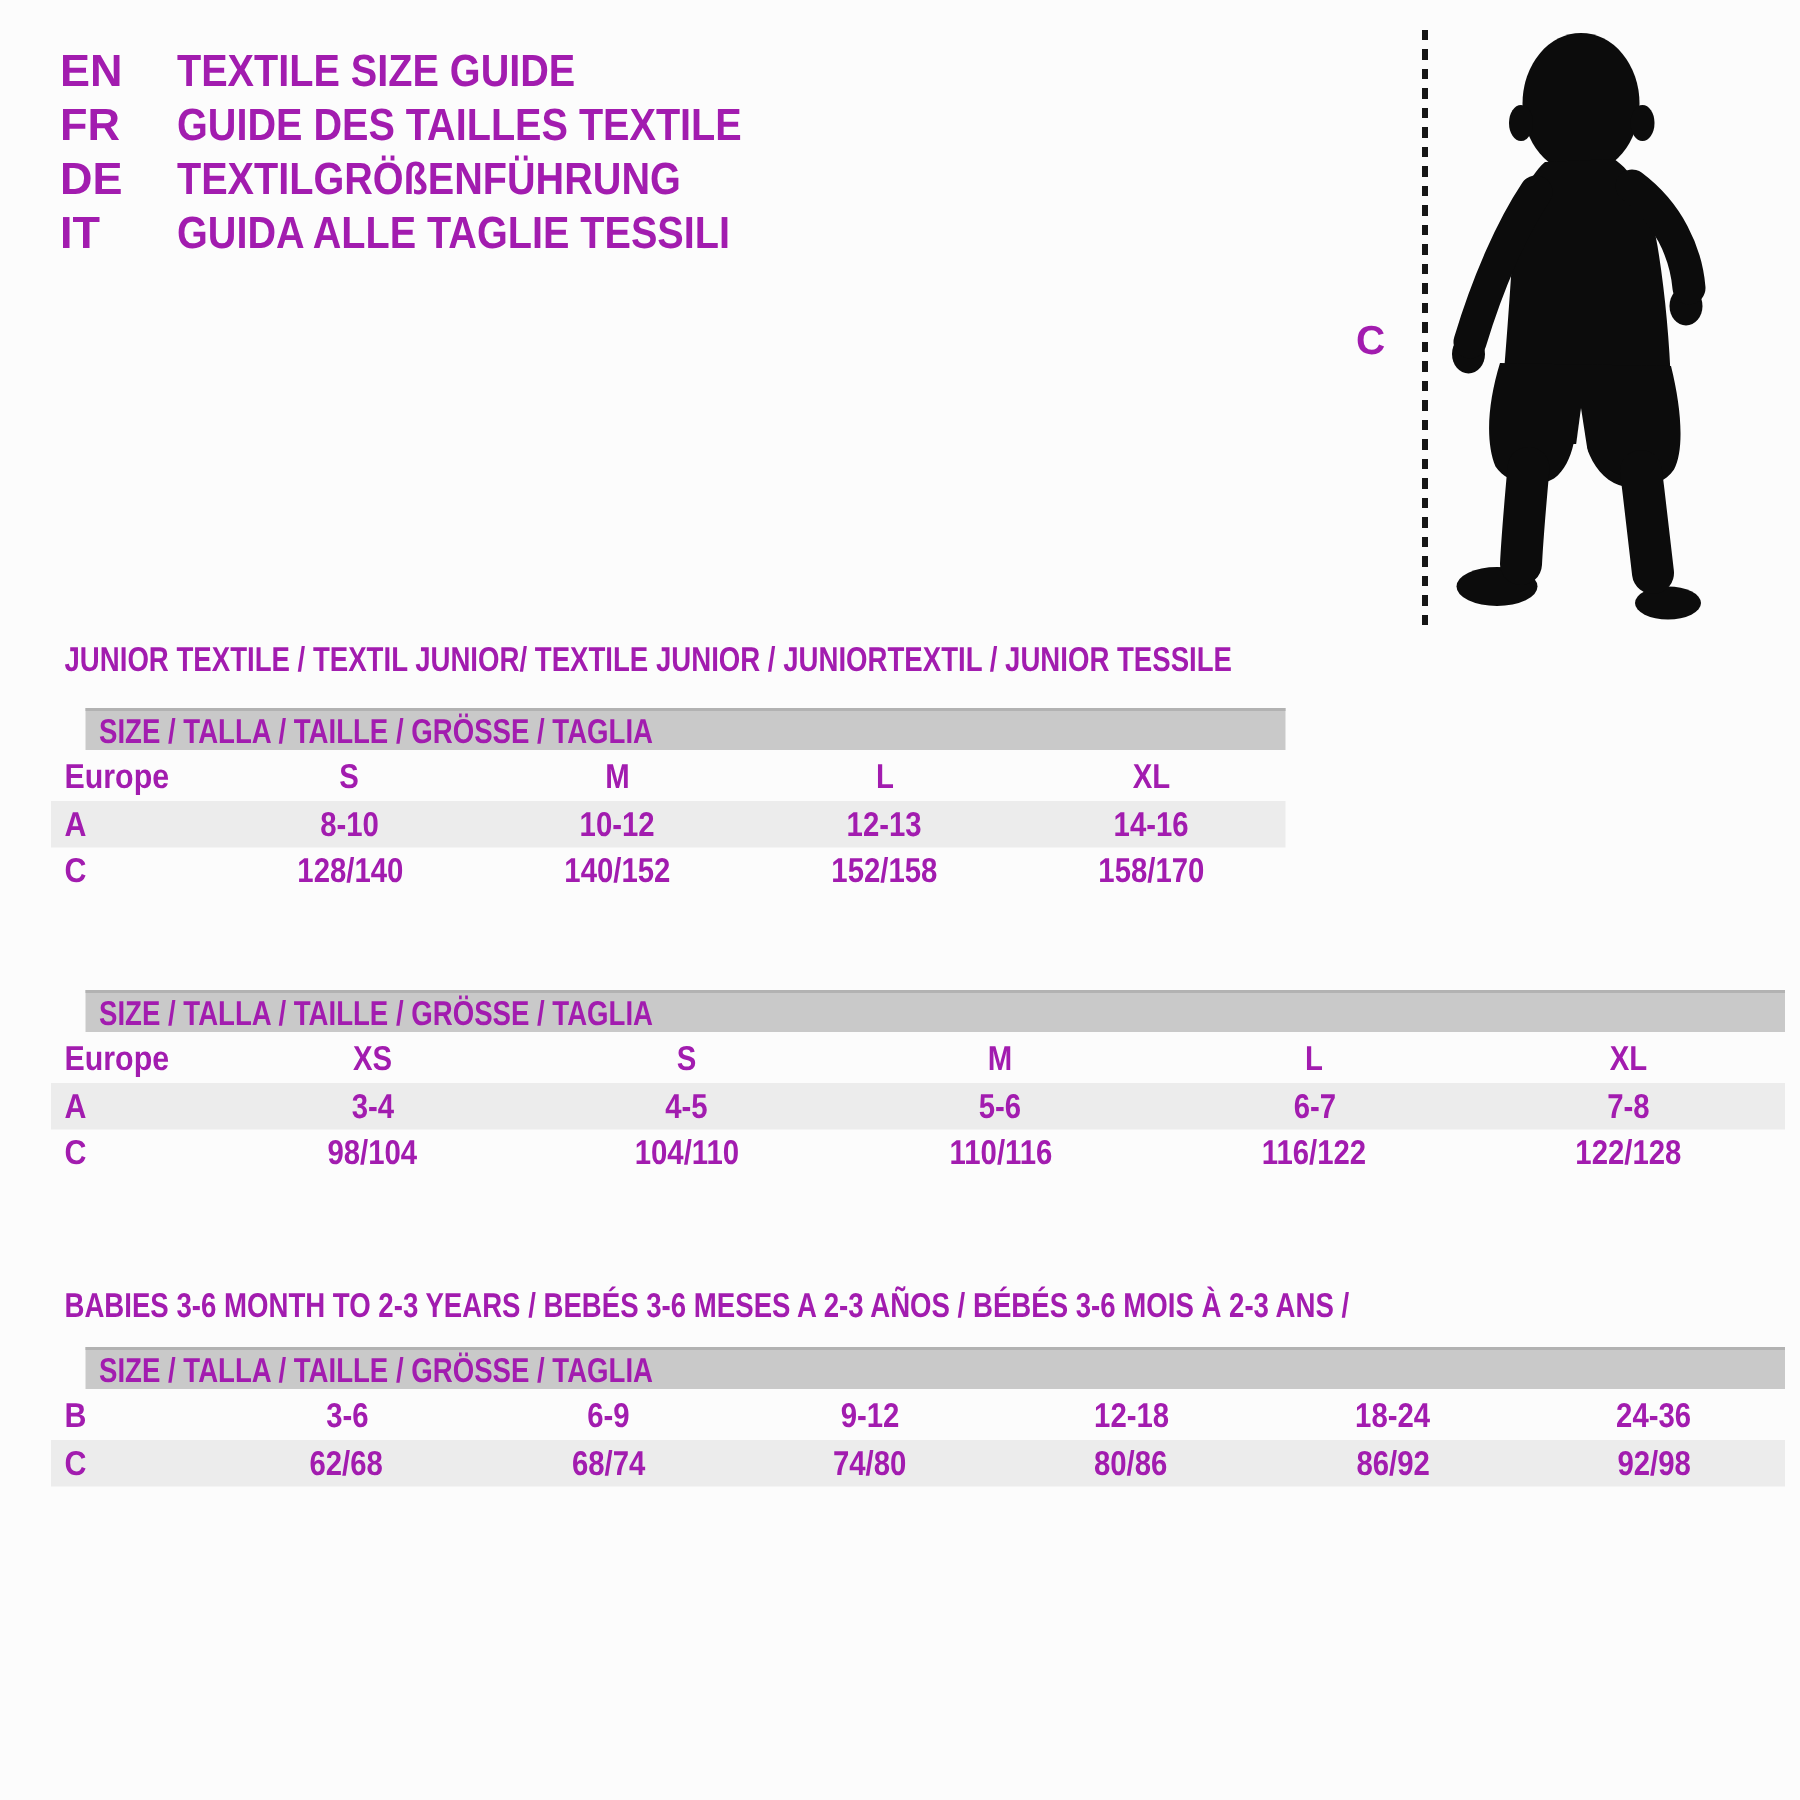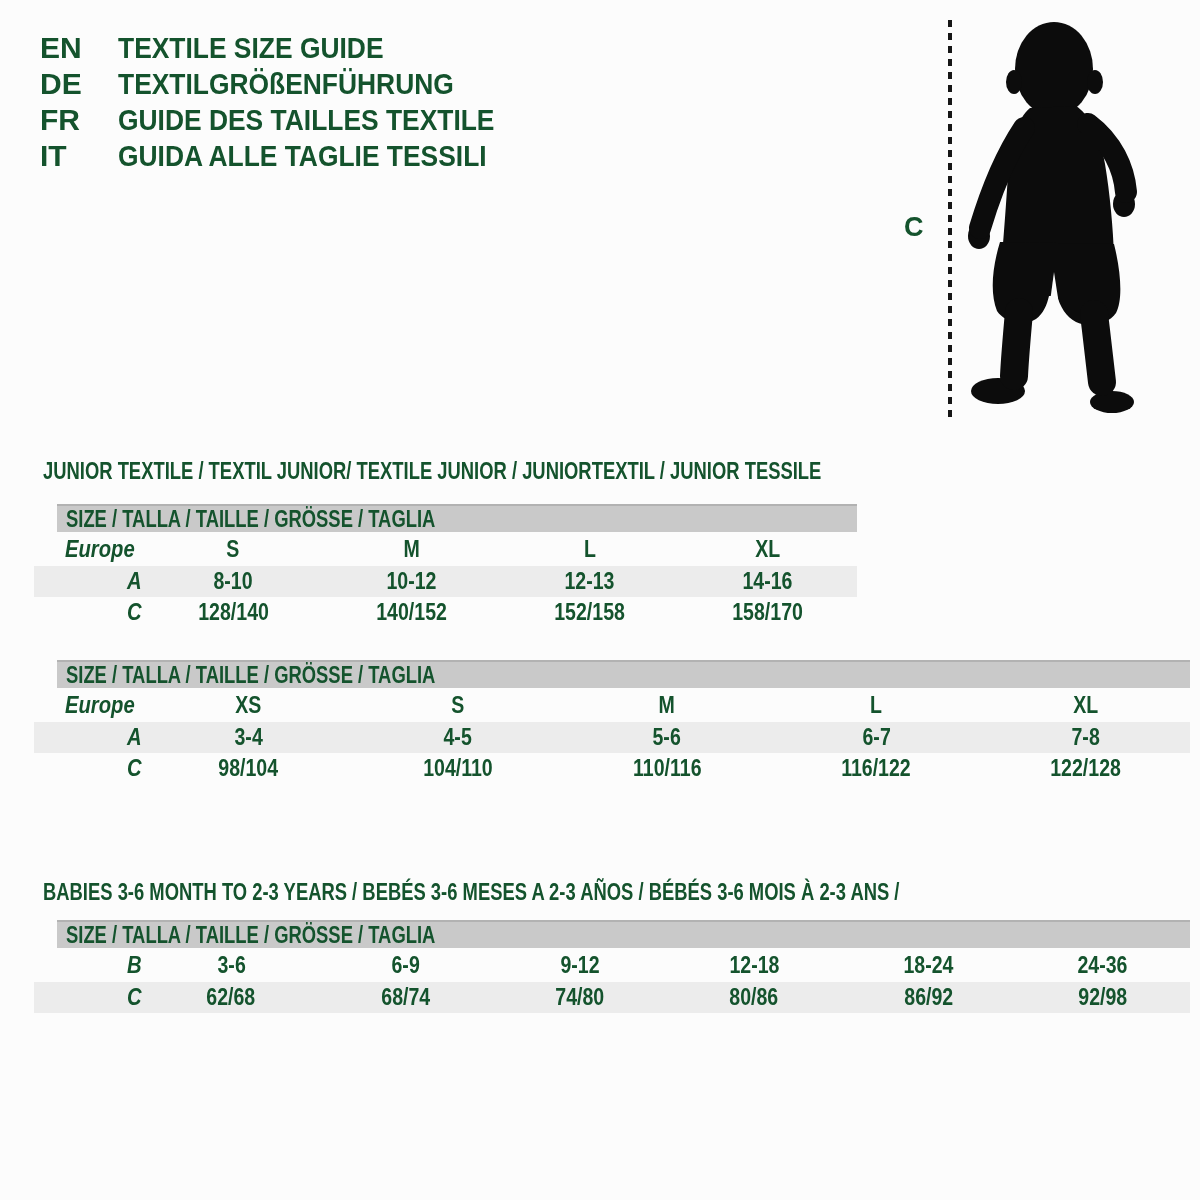--- a/index.html
+++ b/index.html
@@ -1,18 +1,18 @@
 <!DOCTYPE html>
 <html><head>
 <meta charset="utf-8">
 <style>
   html,body{margin:0;padding:0;background:#ffffff;}
   .page{
     position:relative;width:1200px;height:1200px;background:#fcfcfc;
-    font-family:"Liberation Sans",sans-serif;color:#14532d;font-weight:700;
+    font-family:"Liberation Sans",sans-serif;color:#a21caf;font-weight:700;
     overflow:hidden;
   }
   
   .cond{display:inline-block;transform:scaleX(.80);transform-origin:0 50%;white-space:nowrap;}
   .cond-m{display:inline-block;transform:scaleX(.88);transform-origin:0 50%;white-space:nowrap;}
   .cond-c{display:inline-block;transform:scaleX(.85);transform-origin:50% 50%;white-space:nowrap;}
 
   
   .lang-block{position:absolute;left:40px;top:30px;}
   .lang-row{display:flex;height:36px;align-items:center;font-size:30px;}
@@ -20,62 +20,62 @@
   
   .dash-line{
     position:absolute;left:948px;top:20px;width:4px;height:398px;
     background:repeating-linear-gradient(to bottom,#161616 0 7px,transparent 7px 13px);
   }
   .c-label{position:absolute;left:904px;top:212px;font-size:27px;}
   .silhouette{position:absolute;left:964px;top:16px;}
 
   
   .sec{position:absolute;left:34px;}
-  #sec-junior{top:456px;width:823px;}
+  #sec-junior{top:424px;width:823px;}
   #sec-children{top:648px;width:1156px;}
   #sec-babies{top:854px;width:1156px;}
   .sec-title{padding-left:9px;font-size:23px;line-height:30px;height:30px;}
-  .sec-title.multi{height:32px;line-height:32px;margin-top:22px;}
+  .sec-title.multi{height:32px;line-height:32px;}
   .size-bar{
     height:26px;background:#c9c9c9;border-top:2px solid #b2b2b2;
     line-height:26px;padding-left:9px;font-size:23px;margin-left:23px;
   }
   .mt18{margin-top:18px;} .mt12{margin-top:12px;}
   .trow{display:grid;align-items:center;font-size:23px;height:31px;}
   .trow.head{height:34px;}
   .trow.tall{height:34px;}
   .trow.shaded{background:#ececec;}
   .cols-4{grid-template-columns:110px repeat(4,1fr);}
   .cols-5{grid-template-columns:110px repeat(5,1fr);}
   .cols-6{grid-template-columns:110px repeat(6,1fr);}
-  .tcell-l{padding-left:9px;text-align:right;font-style:italic;}
+  .tcell-l{padding-left:9px;text-align:left;}
   .tcell-c{text-align:center;}
   sub.small-sub{font-size:14px;vertical-align:-3px;font-weight:700;}
 
   
   .legend{position:absolute;left:43px;top:1070px;}
   .legend-line{height:34px;line-height:34px;font-size:23px;}
 </style>
 </head>
 <body>
 
 <div class="page">
 
   <header class="lang-block">
     <div class="lang-row">
       <span class="lang-code">EN</span>
       <span class="cond-m">TEXTILE SIZE GUIDE</span>
     </div>
     <div class="lang-row">
+      <span class="lang-code">FR</span>
+      <span class="cond-m">GUIDE DES TAILLES TEXTILE</span>
+    </div>
+    <div class="lang-row">
       <span class="lang-code">DE</span>
       <span class="cond-m">TEXTILGRÖßENFÜHRUNG</span>
-    </div>
-    <div class="lang-row">
-      <span class="lang-code">FR</span>
-      <span class="cond-m">GUIDE DES TAILLES TEXTILE</span>
     </div>
     <div class="lang-row">
       <span class="lang-code">IT</span>
       <span class="cond-m">GUIDA ALLE TAGLIE TESSILI</span>
     </div>
   </header>
 
   <div class="dash-line"></div>
   <div class="c-label">C</div>
   <svg class="silhouette" width="176" height="402" viewBox="0 0 176 402" aria-hidden="true">

